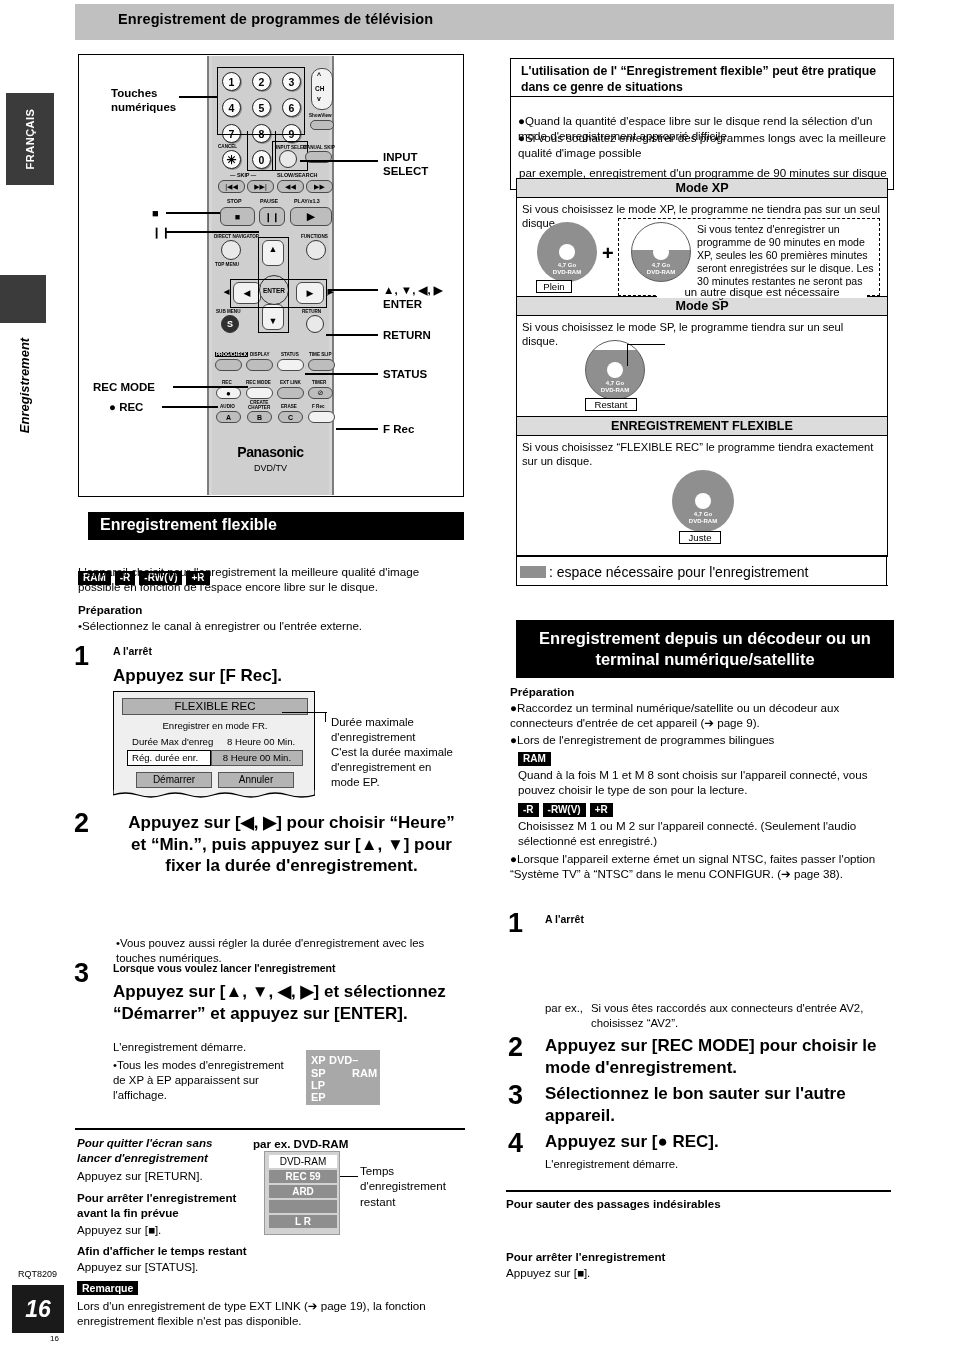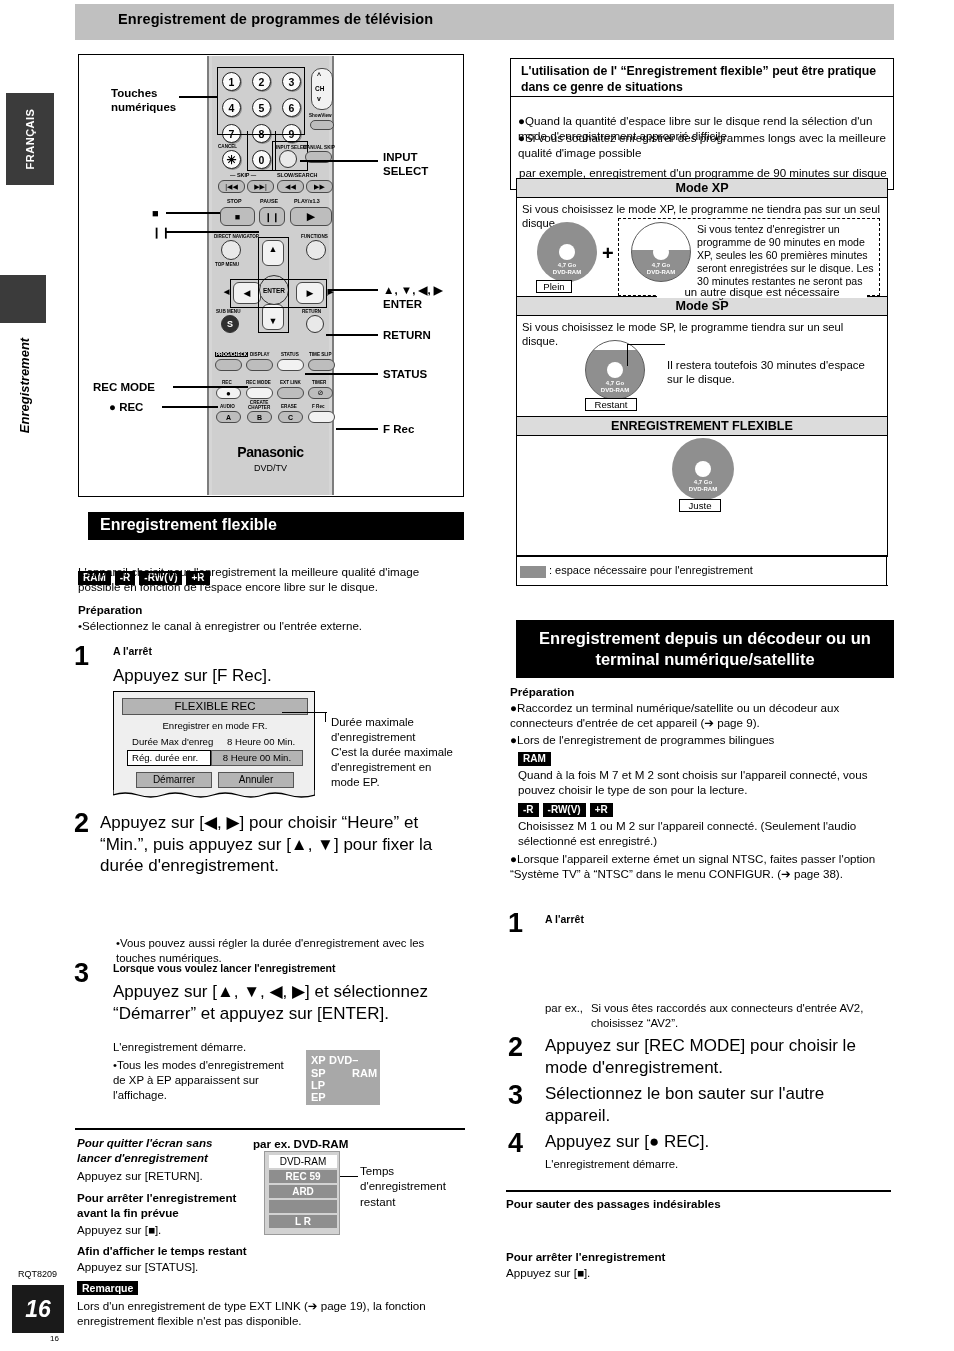--- a/index.html
+++ b/index.html
@@ -106,21 +106,21 @@
     vertical-align: middle;
   }
   .badge-row { position: absolute; }
 
   .body-txt { position: absolute; font-size: 11.6px; line-height: 1.32; }
   .body-b { font-weight: bold; }
 
   
   .stepnum { position: absolute; font-size: 27px; font-weight: bold; }
   .step-sub { position: absolute; font-size: 10.5px; font-weight: bold; }
-  .step-main { position: absolute; font-size: 17px; font-weight: normal; line-height: 1.27; }
+  .step-main { position: absolute; font-size: 17px; font-weight: bold; line-height: 1.27; }
   .step-note { position: absolute; font-size: 11.4px; line-height: 1.32; }
 
   
   .osd {
     position: absolute; left: 113px; top: 691px; width: 202px; height: 101px;
     background: #efefef; border: 1.4px solid #000; border-bottom: none;
   }
   .osd-title {
     position: absolute; left: 8px; top: 6px; width: 186px; height: 17px;
     background: #b4b4b4; border: 1px solid #555;
@@ -387,21 +387,21 @@
     <path d="M0,5 Q12,1 25,5 T50,5 T75,5 T100,5 T125,5 T150,5 T175,5 T202,5" fill="none" stroke="#000" stroke-width="1.3"></path>
     <path d="M0,0 L0,5 M202,0 L202,5" stroke="#000" stroke-width="1.4"></path>
   </svg>
 
   <div class="lead" style="left:282px;top:712px;width:45px;height:1.4px;"></div>
   <div class="lead" style="left:325px;top:712px;width:1.4px;height:10px;"></div>
   <div class="step-note" style="left:331px;top:715px;width:128px;white-space:pre-line;">Durée maximale d'enregistrement
 C'est la durée maximale d'enregistrement en mode EP.</div>
 
   <div class="stepnum" style="left:74px;top:808px;">2</div>
-  <div class="step-main" style="left:100px;top:812px;width:345px;">Appuyez sur [◀, ▶] pour choisir “Heure” et “Min.”, puis appuyez sur [▲, ▼] pour fixer la durée d'enregistrement.</div>
+  <div class="step-main" style="left:119px;top:812px;width:345px;text-align:center;">Appuyez sur [◀, ▶] pour choisir “Heure” et “Min.”, puis appuyez sur [▲, ▼] pour fixer la durée d'enregistrement.</div>
   <div class="step-note" style="left:116px;top:936px;width:348px;">•<span>Vous pouvez aussi régler la durée d'enregistrement avec les touches numériques.</span></div>
 
   <div class="stepnum" style="left:74px;top:958px;">3</div>
   <div class="step-sub" style="left:113px;top:962px;">Lorsque vous voulez lancer l'enregistrement</div>
   <div class="step-main" style="left:113px;top:981px;width:348px;">Appuyez sur [▲, ▼, ◀, ▶] et sélectionnez “Démarrer” et appuyez sur [ENTER].</div>
   <div class="step-note" style="left:113px;top:1040px;">L'enregistrement démarre.</div>
   <div class="step-note" style="left:113px;top:1058px;width:180px;">•<span>Tous les modes d'enregistrement de XP à EP apparaissent sur l'affichage.</span></div>
 
   <div class="modedisp">
     <div style="left:5px;top:5px;">XP</div>
@@ -473,51 +473,51 @@
     <div class="mt-txt" style="height:22px;">Si vous choisissez le mode SP, le programme tiendra sur un seul disque.</div>
     <div style="position:relative;height:78px;">
       <div class="disc" style="left:68px;top:2px;width:60px;height:60px;background:linear-gradient(to bottom,#ffffff 0%,#ffffff 16%,#8f8f8f 16%,#8f8f8f 100%);border:1.2px solid #5c5c5c;">
         <div class="disc-hole" style="left:21px;top:21px;width:16px;height:16px;background:#fff;"></div>
         <div class="disc-lbl" style="top:39px;white-space:pre;">4,7 Go
 DVD-RAM</div>
       </div>
       <div class="tagbox" style="left:68px;top:60px;width:52px;">Restant</div>
       <div style="position:absolute;left:110px;top:6px;width:1.3px;height:22px;background:#000;"></div>
       <div style="position:absolute;left:110px;top:6px;width:38px;height:1.3px;background:#000;"></div>
-      <div style="position:absolute;left:150px;top:20px;width:200px;font-size:11.4px;line-height:1.25;">Il restera toutefois 30 minutes d'espace sur le disque.</div>
     </div>
 
     <div class="mt-hd">ENREGISTREMENT FLEXIBLE</div>
+    <div class="mt-txt" style="height:32px;">Si vous choisissez “FLEXIBLE REC” le programme tiendra exactement sur un disque.</div>
     <div style="position:relative;height:84px;">
       <div class="disc" style="left:155px;top:2px;width:62px;height:62px;background:#8f8f8f;">
         <div class="disc-hole" style="left:23px;top:23px;width:16px;height:16px;"></div>
         <div class="disc-lbl" style="top:41px;white-space:pre;">4,7 Go
 DVD-RAM</div>
       </div>
       <div class="tagbox" style="left:162px;top:63px;width:42px;">Juste</div>
     </div>
   </div>
 
   <div class="legend-sw" style="left:520px;top:566px;"></div>
-  <div style="position:absolute;left:549px;top:564px;font-size:11px;">: espace nécessaire pour l'enregistrement</div>
+  <div style="position:absolute;left:549px;top:564px;font-size:14px;">: espace nécessaire pour l'enregistrement</div>
   <div style="position:absolute;left:516px;top:556px;width:372px;height:1.3px;background:#000;"></div>
   <div style="position:absolute;left:516px;top:556px;width:1.3px;height:30px;background:#000;"></div>
   <div style="position:absolute;left:886px;top:556px;width:1.3px;height:30px;background:#000;"></div>
   <div style="position:absolute;left:516px;top:585px;width:372px;height:1.3px;background:#000;"></div>
 
   <div class="blackbar sec2">Enregistrement depuis un décodeur ou un terminal numérique/satellite</div>
 
   <div class="body-txt body-b" style="left:510px;top:684px;">Préparation</div>
   <div class="body-txt" style="left:510px;top:700px;width:378px;">●<span>Raccordez un terminal numérique/satellite ou un décodeur aux connecteurs d'entrée de cet appareil (➔ page 9).</span></div>
   <div class="body-txt" style="left:510px;top:732px;width:378px;">●<span>Lors de l'enregistrement de programmes bilingues</span></div>
 
   <div class="badge-row" style="left:518px;top:749px;">
     <span class="badge">RAM</span>
   </div>
-  <div class="body-txt" style="left:518px;top:767px;width:370px;">Quand à la fois M 7 et M 2 sont choisis sur l'appareil connecté, vous pouvez choisir le type de son pour la lecture.</div>
+  <div class="body-txt" style="left:518px;top:767px;width:370px;">Quand à la fois M 1 et M 8 sont choisis sur l'appareil connecté, vous pouvez choisir le type de son pour la lecture.</div>
 
   <div class="badge-row" style="left:518px;top:800px;">
     <span class="badge">-R</span><span class="badge">-RW(V)</span><span class="badge">+R</span>
   </div>
   <div class="body-txt" style="left:518px;top:818px;width:372px;">Choisissez M 1 ou M 2 sur l'appareil connecté. (Seulement l'audio sélectionné est enregistré.)</div>
   <div class="body-txt" style="left:510px;top:851px;width:380px;">●<span>Lorsque l'appareil externe émet un signal NTSC, faites passer l'option “Système TV” à “NTSC” dans le menu CONFIGUR. (➔ page 38).</span></div>
 
   <div class="stepnum" style="left:508px;top:908px;">1</div>
   <div class="step-sub" style="left:545px;top:913px;">A l'arrêt</div>
   <div class="step-note" style="left:545px;top:1001px;">par ex.,</div>

